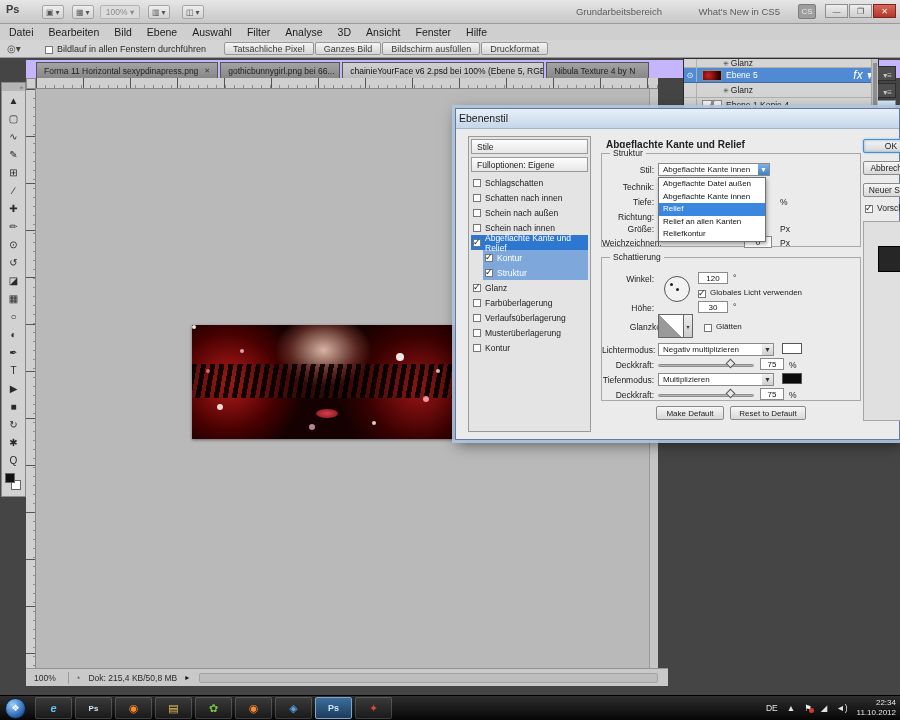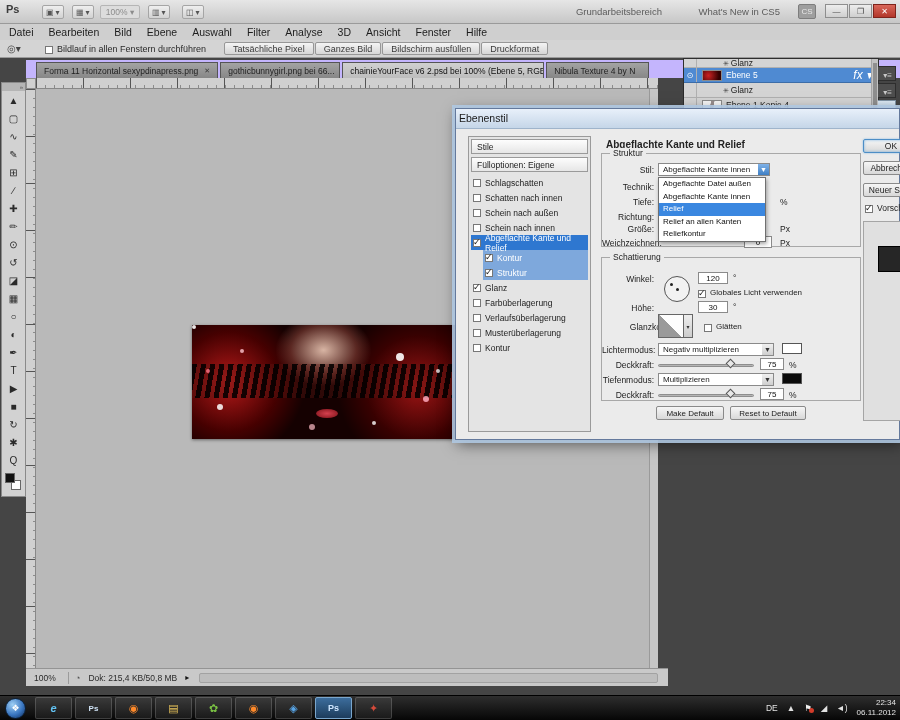--- a/index.html
+++ b/index.html
@@ -794,16 +794,16 @@
 
   </div>
   <div id="tray" data-name="system-tray">
     <span data-name="language-indicator">DE</span>
     <span data-name="tray-expand-icon">▲</span>
     <span class="flag" data-name="action-center-flag-icon">⚑</span>
     <span data-name="network-icon">◢</span>
     <span data-name="volume-icon">◄)</span>
     <span id="clock" data-name="taskbar-clock">
       <span data-name="clock-time">22:34</span><br>
-      <span data-name="clock-date">06.11.2012</span>
+      <span data-name="clock-date">11.10.2012</span>
     </span>
   </div>
 </div>
 
 </body></html>

